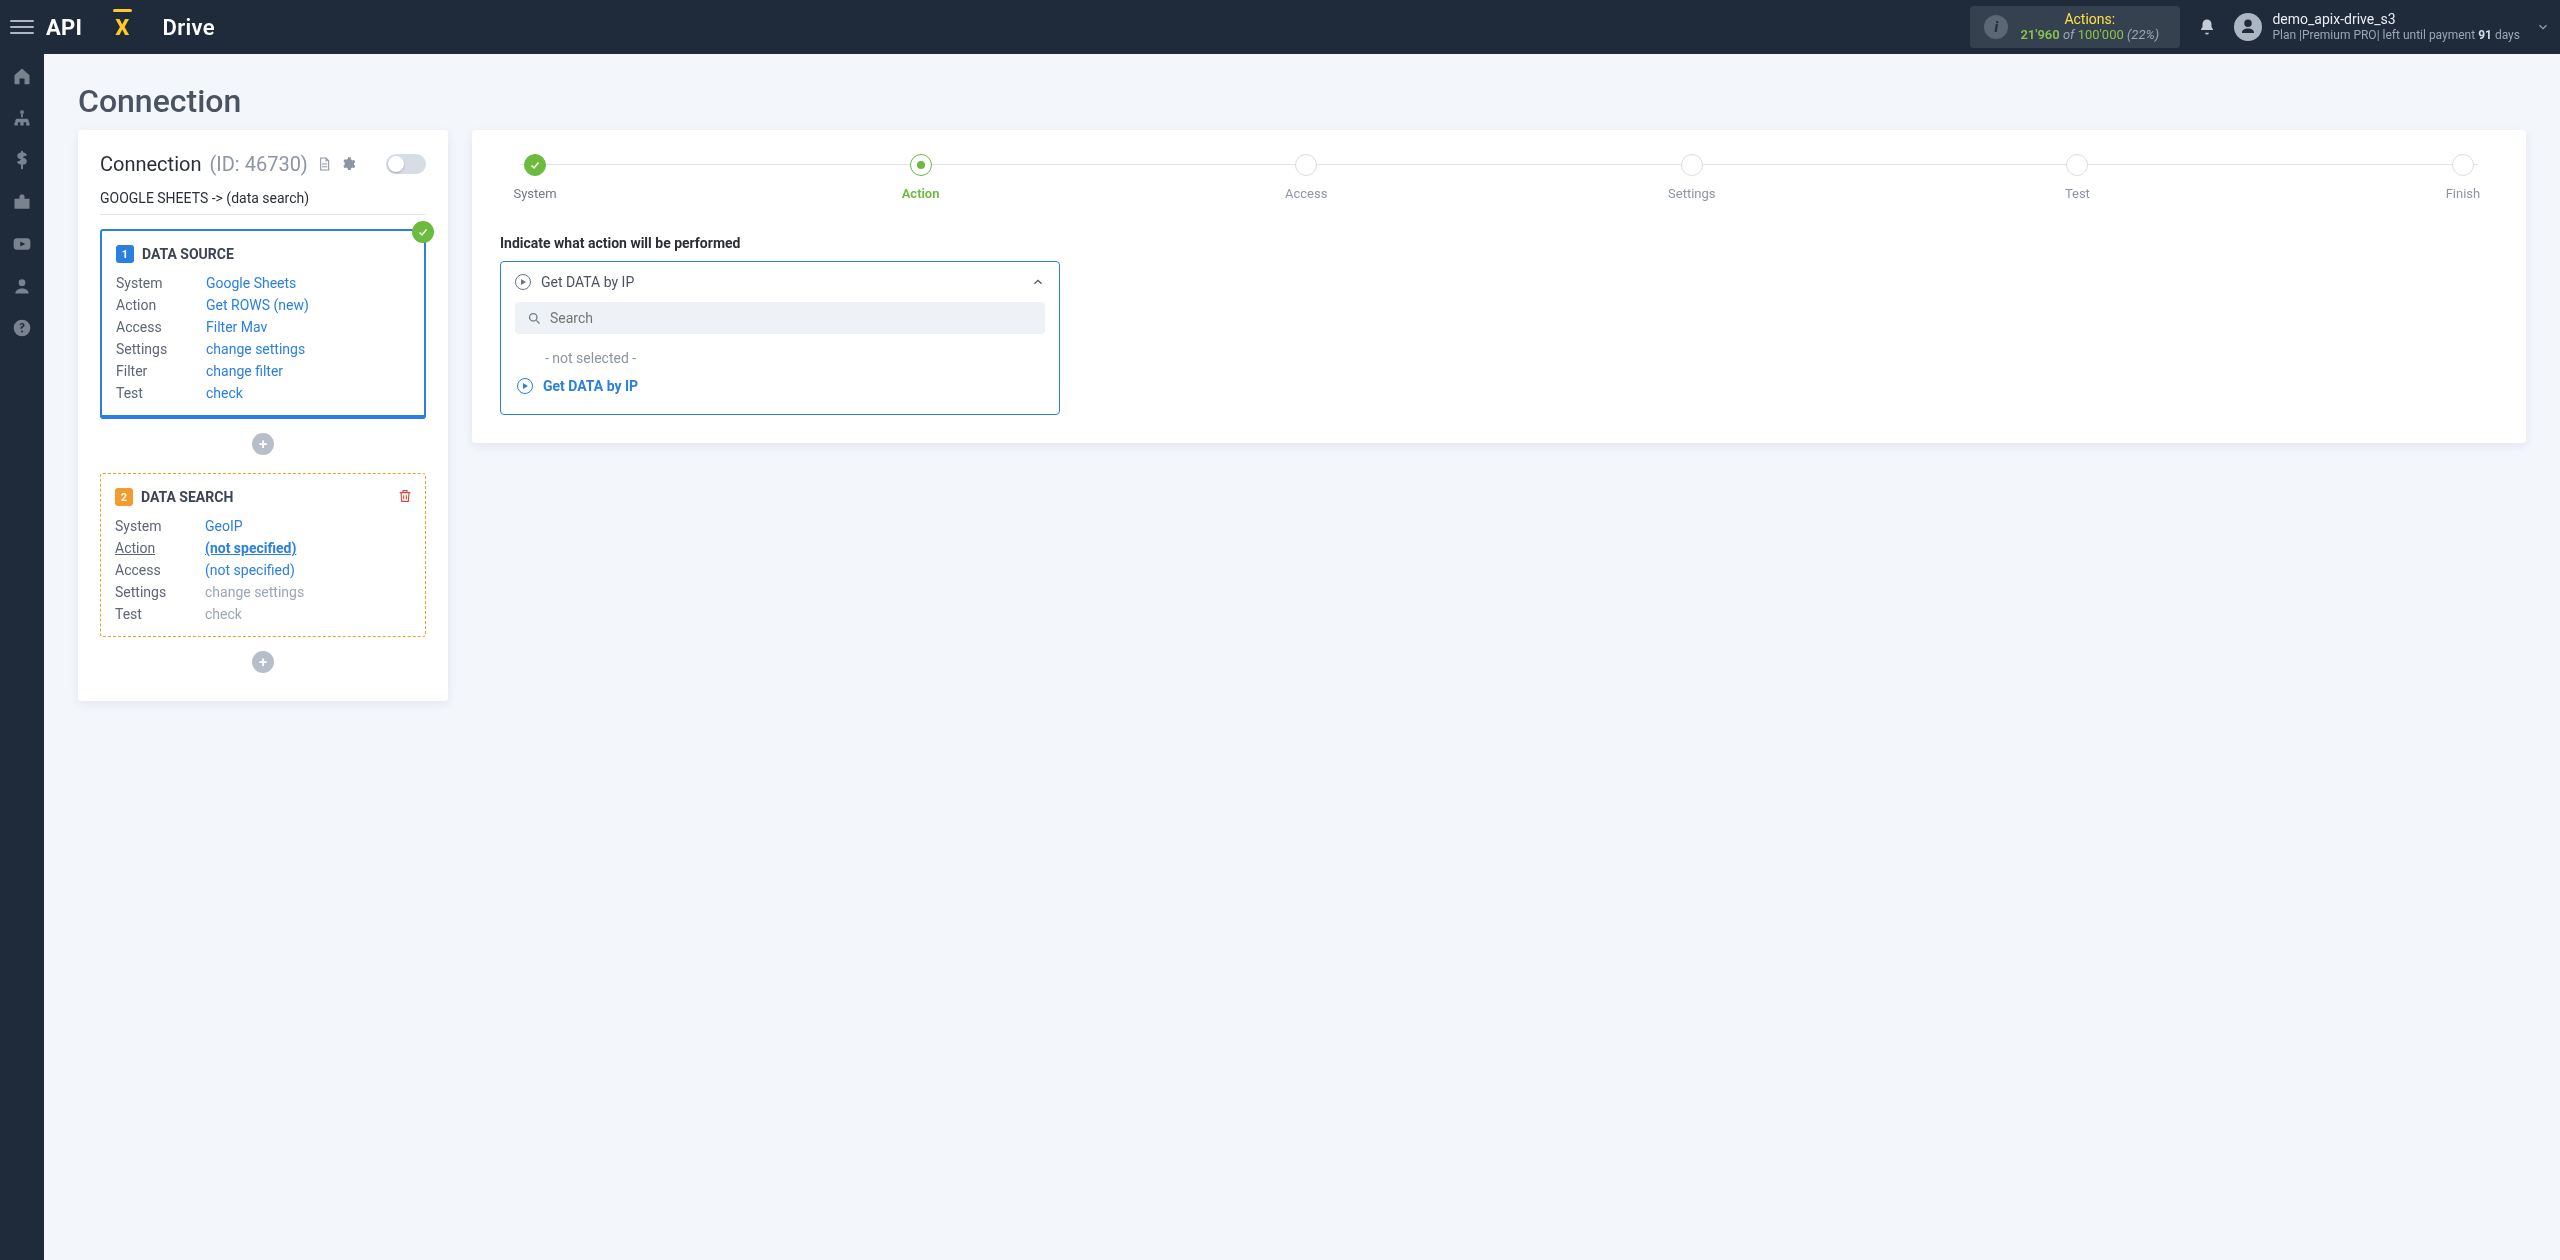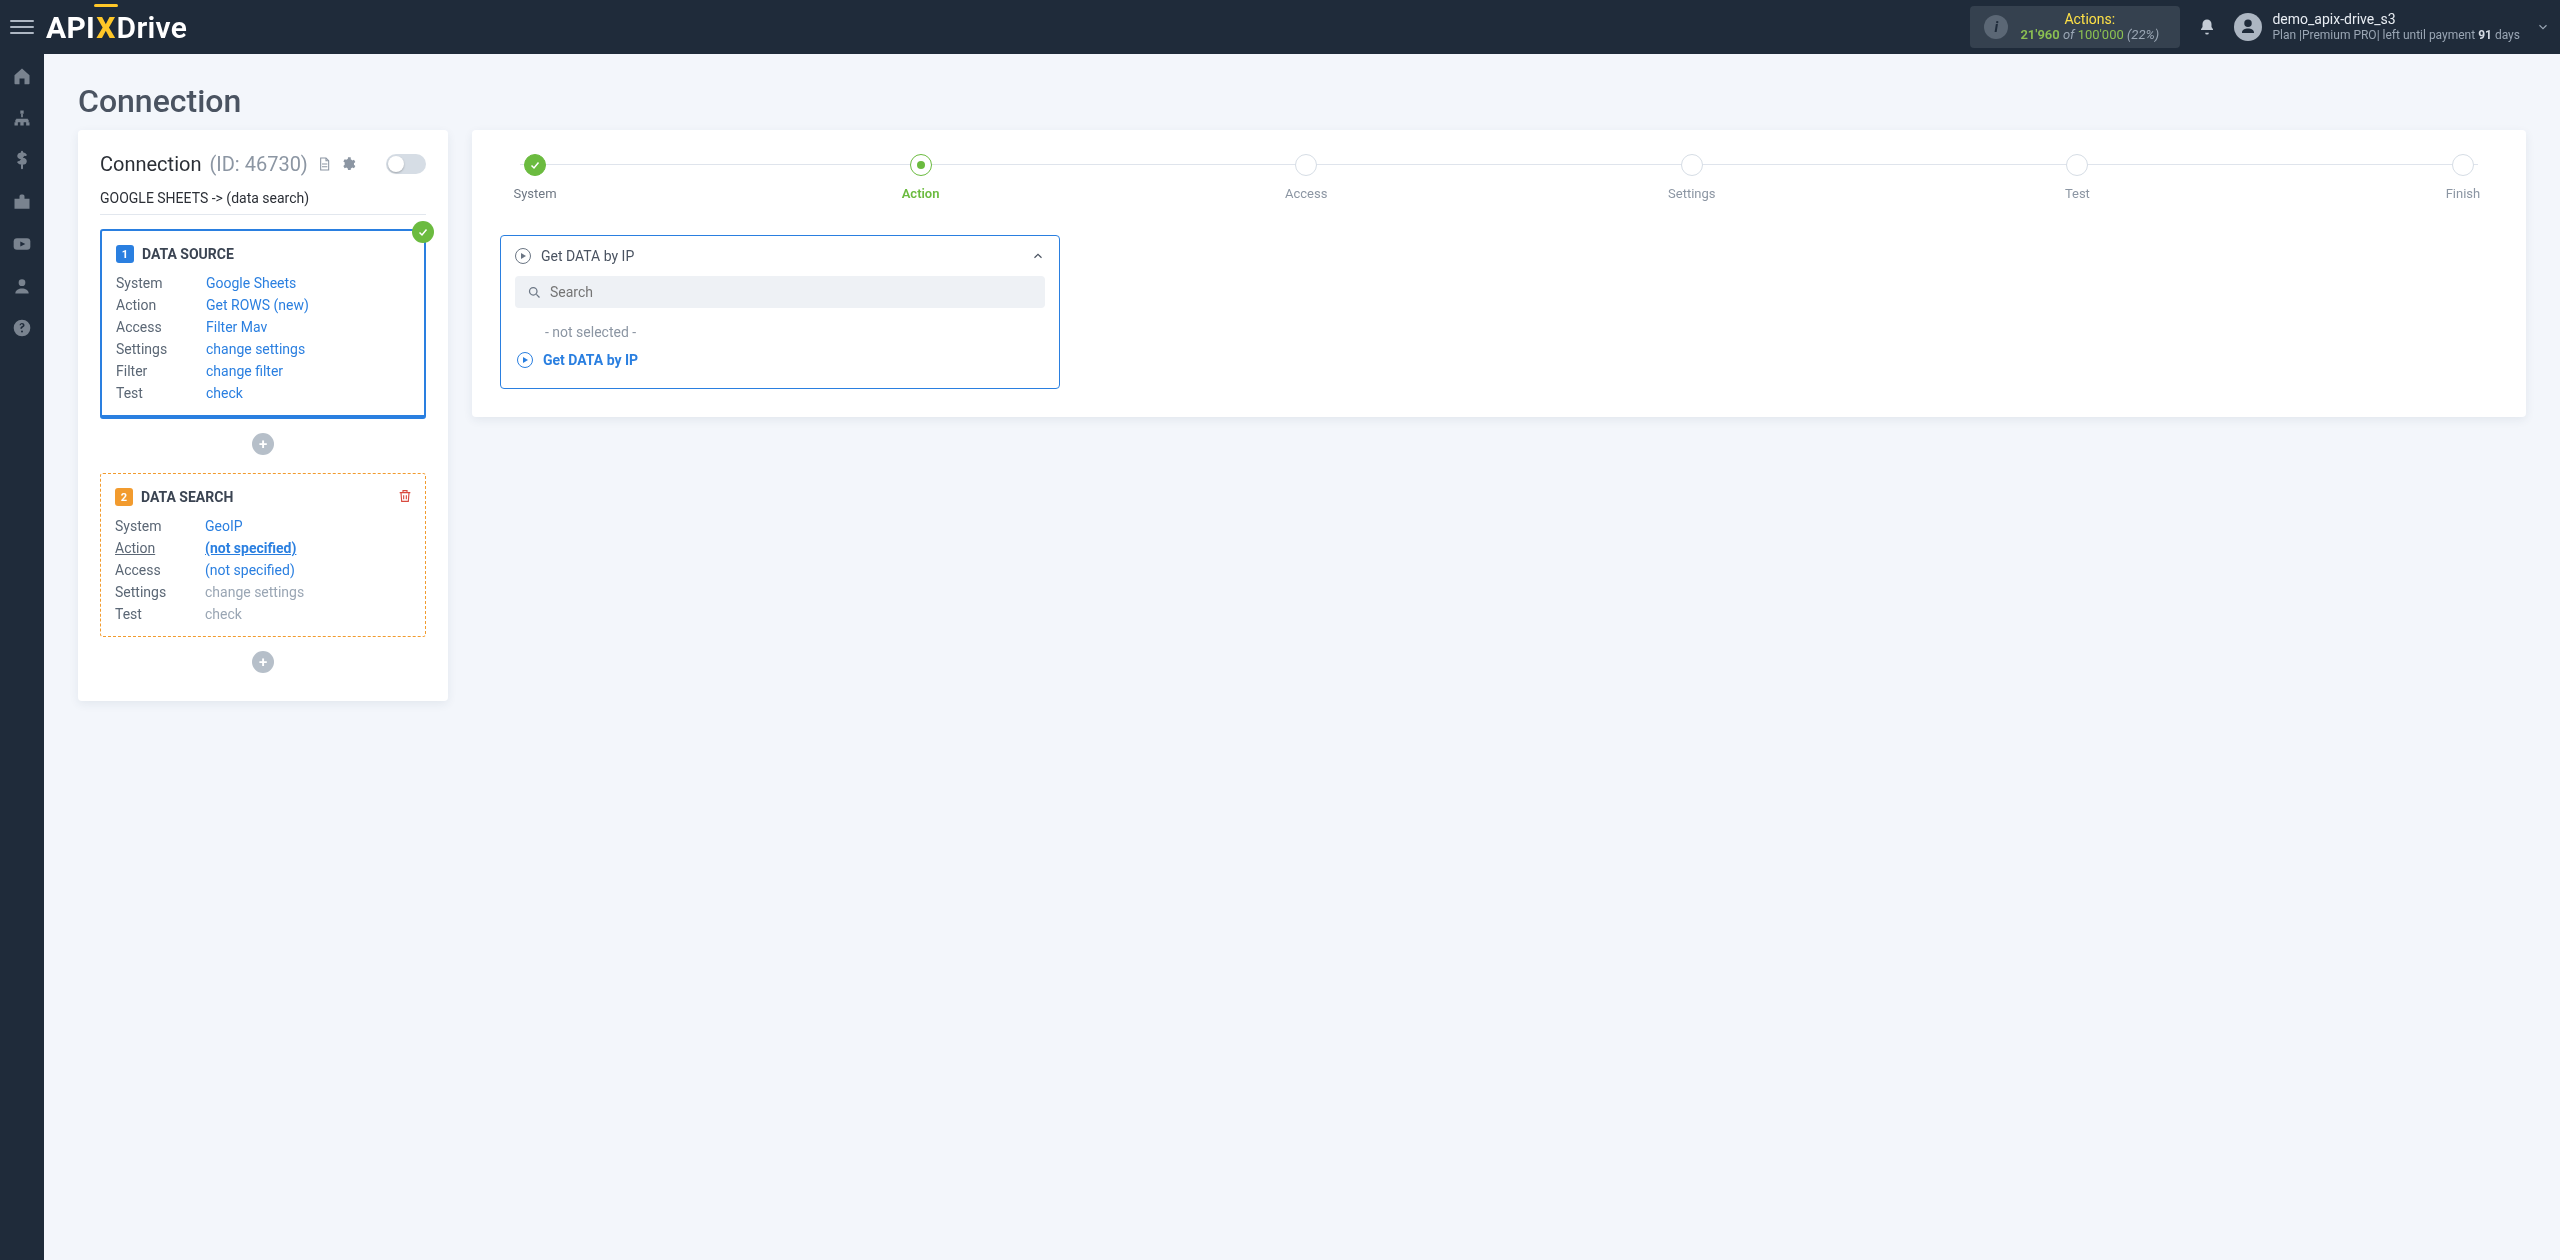--- a/index.html
+++ b/index.html
@@ -1,21 +1,21 @@
 <!DOCTYPE html>
 <html><head>
 <meta charset="utf-8">
 <style>
   *{box-sizing:border-box;margin:0;padding:0;font-family:-apple-system,BlinkMacSystemFont,"Segoe UI",Roboto,Arial,sans-serif;}
   body{background:#f3f6fb;color:#2b2f36;font-size:14px;}
   
   .topbar{height:54px;background:#1f2b3a;display:flex;align-items:center;padding:0 10px;color:#fff;position:relative;}
   .burger{width:24px;height:24px;display:flex;flex-direction:column;justify-content:center;gap:4px;cursor:pointer;margin-right:12px;}
   .burger span{height:2px;background:#aeb7c3;border-radius:1px;}
-  .logo{font-size:30px;font-weight:700;letter-spacing:.3px;display:flex;align-items:center;}
+  .logo{font-size:22px;font-weight:700;letter-spacing:.3px;display:flex;align-items:center;gap:32px;}
   .logo .api{color:#fff;}
   .logo .x{color:#ffc728;font-weight:800;margin:0 1px;position:relative;}
   .logo .drive{color:#fff;font-weight:600;}
   .logo .x::before{content:"";position:absolute;top:-6px;left:-2px;right:-2px;height:3px;background:#ffc728;border-radius:2px;}
   .topbar-right{margin-left:auto;display:flex;align-items:center;gap:18px;}
   .actions-chip{background:#35414f;border-radius:4px;padding:6px 14px;display:flex;align-items:center;gap:12px;min-width:210px;}
   .actions-chip .info-ic{width:24px;height:24px;border-radius:50%;background:#5b6775;display:flex;align-items:center;justify-content:center;color:#1f2b3a;font-weight:800;font-style:italic;font-size:14px;}
   .actions-chip .lbl{font-size:14px;color:#fde047;line-height:1.1;text-align:center;}
   .actions-chip .nums{font-size:13px;}
   .actions-chip .nums .cur{color:#8cc152;font-weight:600;}
@@ -271,20 +271,21 @@
         <div class="step">
             <div class="dot"></div>
             <span class="lbl">Test</span>
           </div>
         <div class="step">
             <div class="dot"></div>
             <span class="lbl">Finish</span>
           </div>
       </div>
 
+      <div class="field-label">Indicate what action will be performed</div>
       <div class="dropdown">
         <div class="dd-head">
           <span class="play"></span>
           <span class="txt">Get DATA by IP</span>
           <svg class="chev" viewBox="0 0 24 24">
               <polyline points="6 15 12 9 18 15"></polyline>
             </svg>
         </div>
         <div class="dd-body">
           <div class="dd-search">

